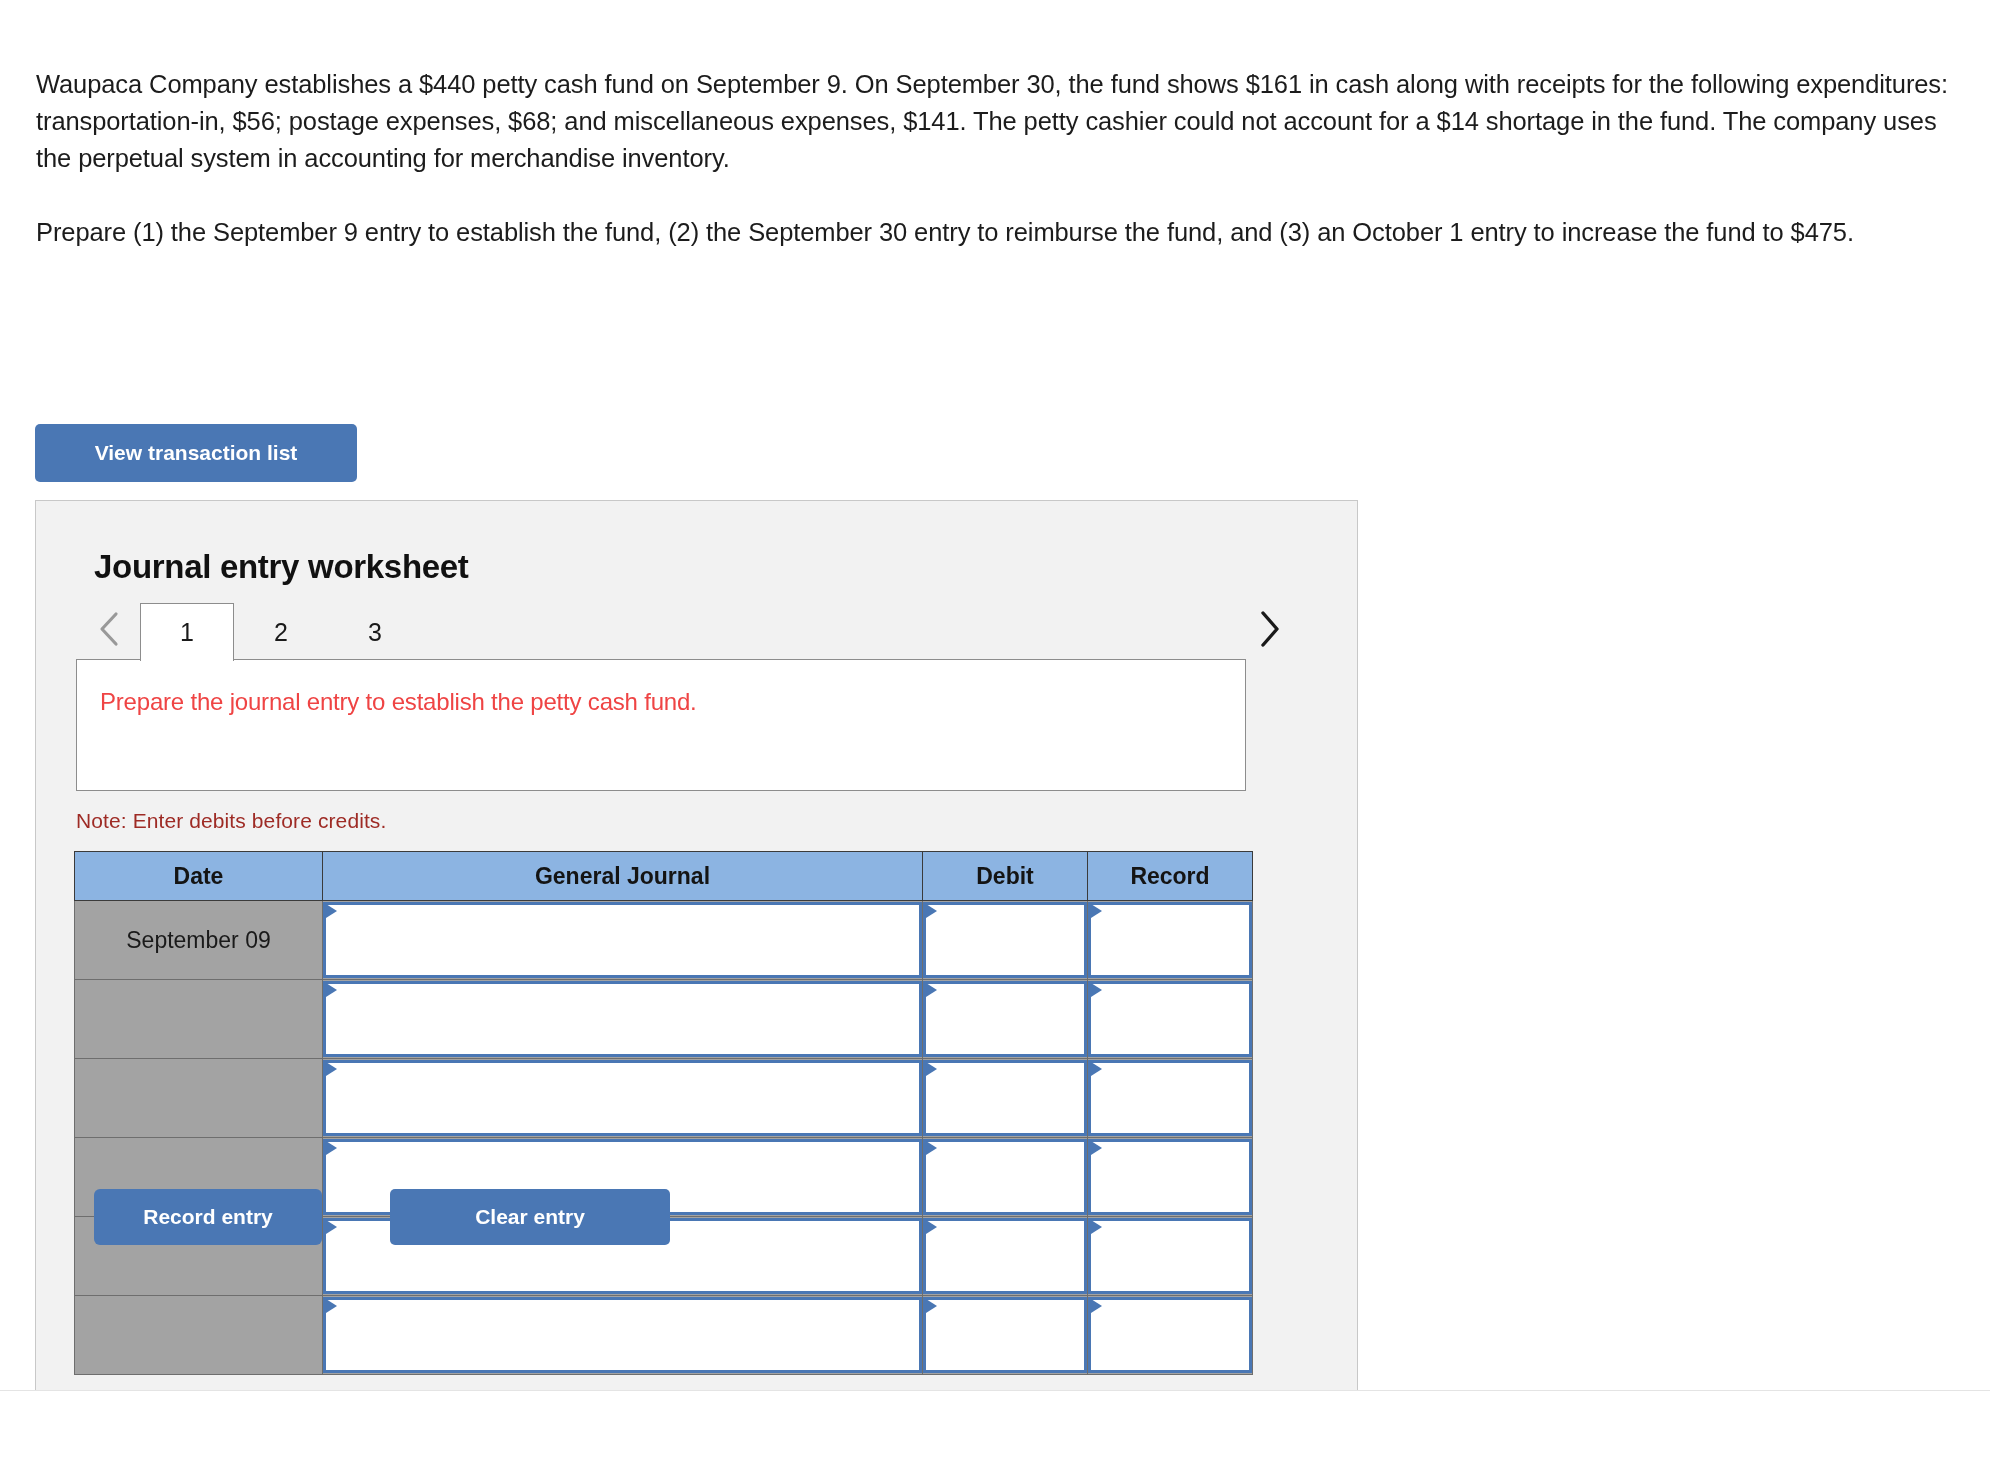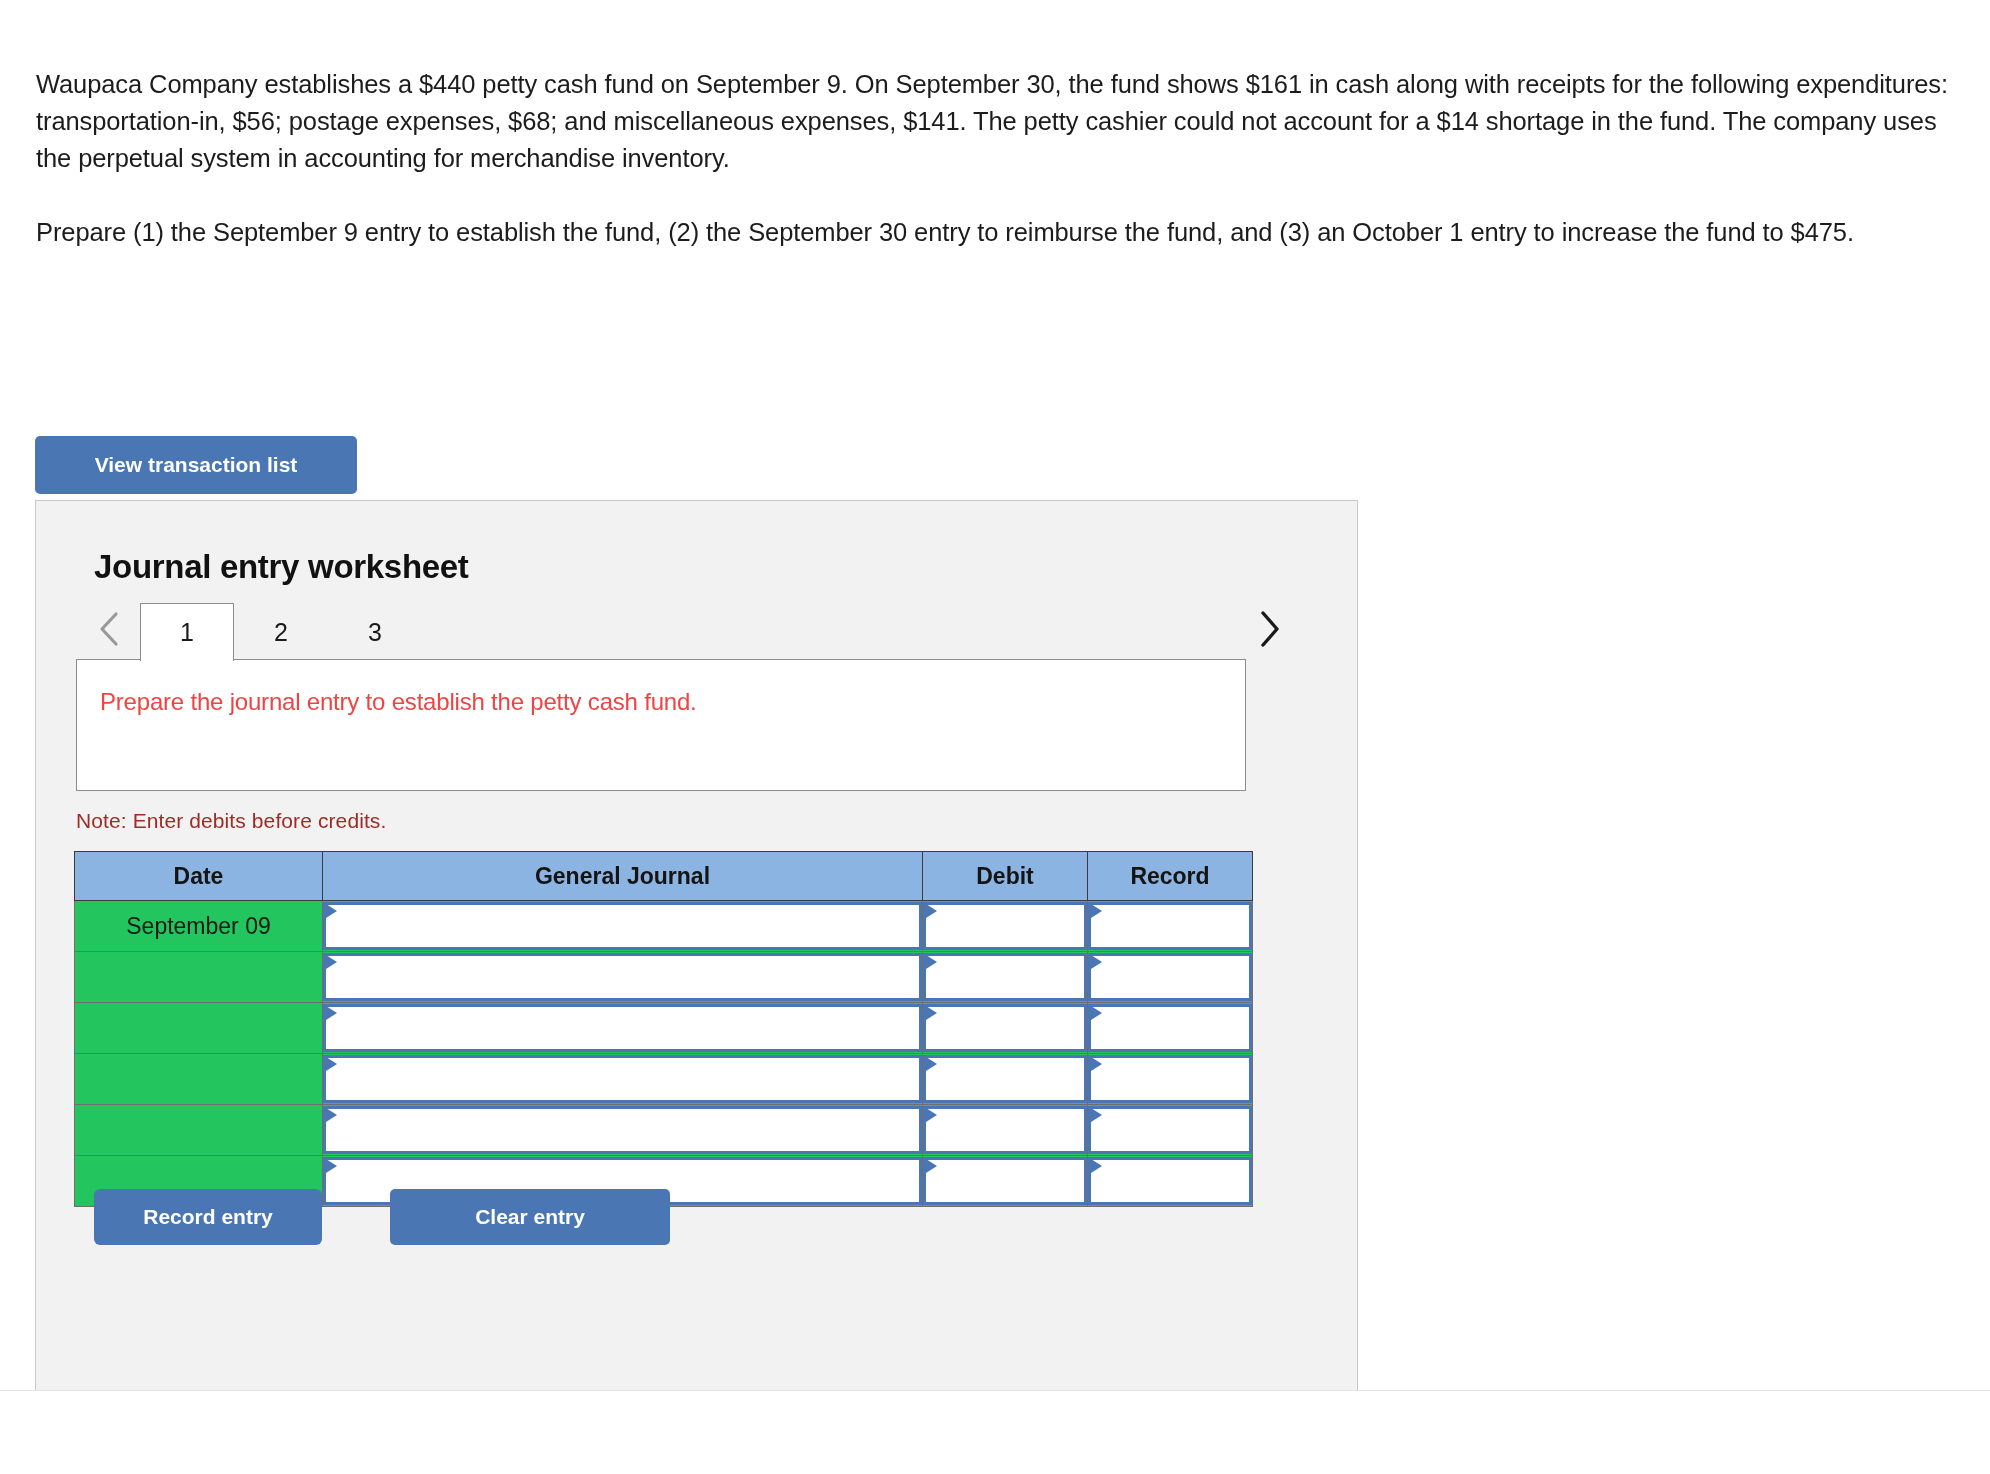--- a/index.html
+++ b/index.html
@@ -42,21 +42,21 @@
     font-weight: bold;
     cursor: pointer;
     padding: 0;
     display: flex;
     align-items: center;
     justify-content: center;
   }
   #view-transaction-list {
     position: absolute;
     left: 35px;
-    top: 436px;
+    top: 424px;
     width: 322px;
     height: 58px;
     font-size: 21px;
   }
 
   
   #worksheet-panel {
     position: absolute;
     left: 35px;
     top: 500px;
@@ -165,23 +165,23 @@
     background: #8cb4e2;
     border: 1px solid #3b3b3b;
     height: 46px;
     font-size: 23px;
     font-weight: bold;
     color: #141414;
     text-align: center;
   }
   #journal-table td {
     border: 1px solid #6e6e6e;
-    background: #22c55e;
+    background: #a3a3a3;
     height: 50px;
-    padding: 0;
+    padding: 14px;
     vertical-align: middle;
   }
   .col-date   { width: 248px; }
   .col-gj     { width: 600px; }
   .col-debit  { width: 165px; }
   .col-credit { width: 165px; }
 
   .date-cell {
     text-align: center;
     font-size: 23px;

